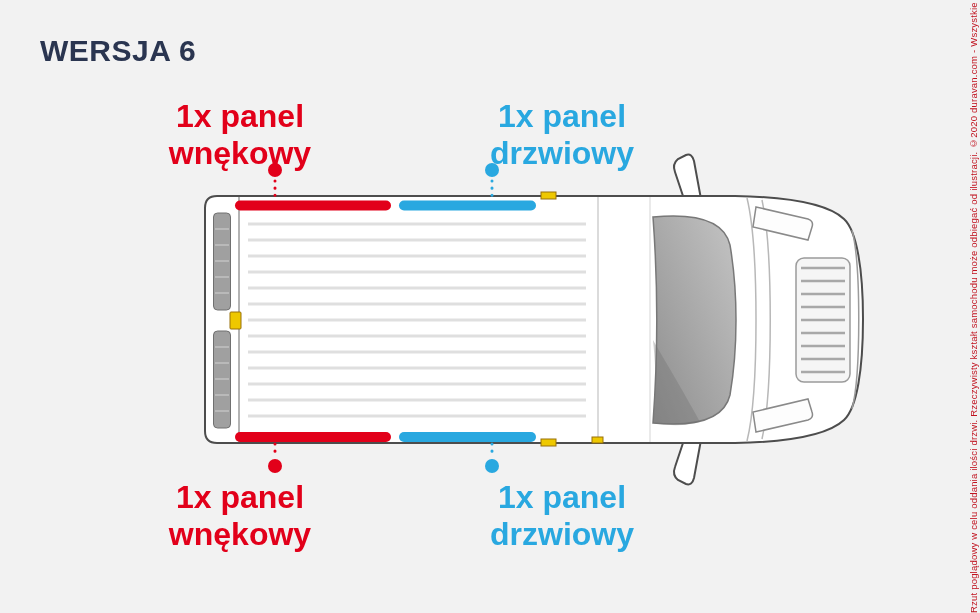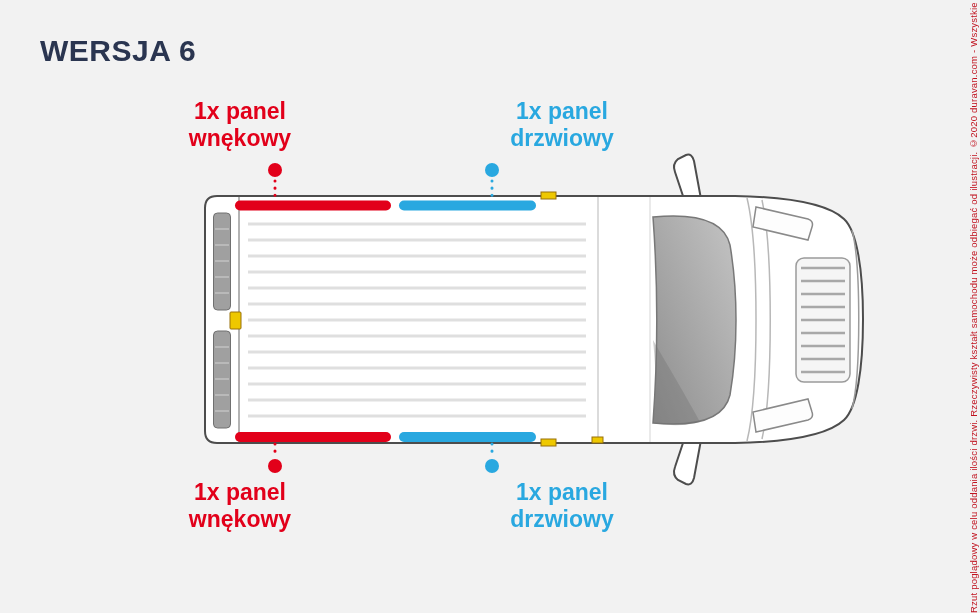--- a/index.html
+++ b/index.html
@@ -8,21 +8,21 @@
     position:relative; width:980px; height:613px;
     background:#f2f2f2; overflow:hidden;
   }
   .title {
     position:absolute; left:40px; top:34px;
     font-size:30px; font-weight:600; letter-spacing:.5px;
     color:#2a3550;
   }
   .label {
     position:absolute; width:210px; text-align:center;
-    font-size:23px; font-weight:700; line-height:1.16;
+    font-size:32px; font-weight:700; line-height:1.16;
     white-space:pre-line;
   }
   .label.red  { color:#e2001a; }
   .label.blue { color:#29a8e0; }
   .pos-tl { left:135px; top:98px;  }
   .pos-tr { left:457px; top:98px;  }
   .pos-bl { left:135px; top:479px; }
   .pos-br { left:457px; top:479px; }
   svg.van { position:absolute; left:0; top:0; }
   .watermark {

